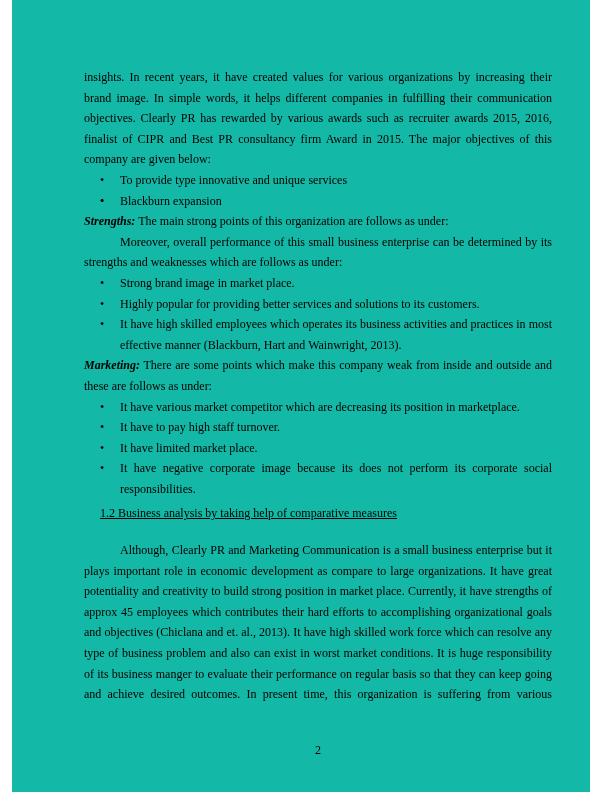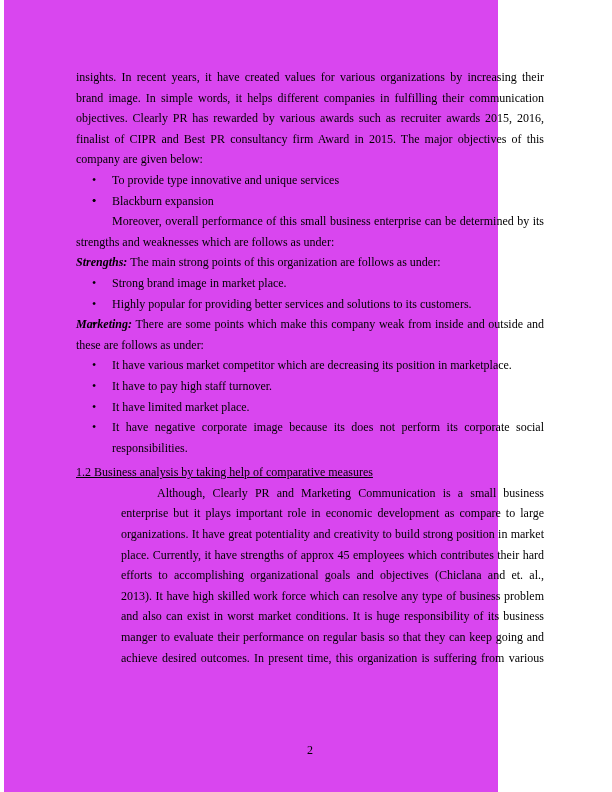--- a/index.html
+++ b/index.html
@@ -1,51 +1,51 @@
 <!DOCTYPE html>
 <html><head>
 <meta charset="utf-8">
 <style>
   html, body { margin: 0; padding: 0; background: #ffffff; }
   body { width: 612px; height: 792px; position: relative; overflow: hidden; }
   .page {
-    position: absolute; left: 4px; top: 0; width: 494px; height: 792px; background: #d946ef;
+    position: absolute; left: 12px; top: 0; width: 578px; height: 792px; background: #14b8a6;
     font-family: "Liberation Serif", "DejaVu Serif", serif; font-size: 12px; color: #000;
   }
   .content { position: absolute; left: 72px; top: 67px; width: 468px; }
   .p { margin: 0; line-height: 20.6px; text-align: justify; }
   .indent { text-indent: 36px; }
   ul { margin: 0; padding: 0; list-style: none; }
   li { position: relative; padding-left: 36px; line-height: 20.6px; text-align: justify; }
   li .bullet { position: absolute; left: 16px; top: 0; }
   .heading-lbl { font-weight: bold; font-style: italic; }
-  .section-heading { text-decoration: underline; margin: 0; line-height: 20.6px; margin-top: 4px; }
+  .section-heading { text-decoration: underline; margin: 16px; line-height: 20.6px; margin-top: 4px; }
   .page-number { position: absolute; left: 0; width: 612px; top: 743px; text-align: center; font-size: 12px; }
-  .justify-last { text-align-last: justify; margin-left: 45px; }
+  .justify-last { text-align-last: justify; }
 </style>
 </head>
 <body>
 
 <div class="page">
   <div class="content">
     <p class="p">insights. In recent years, it have created values for various organizations by increasing their brand image. In simple words, it helps different companies in fulfilling their communication objectives. Clearly PR has rewarded by various awards such as recruiter awards 2015, 2016, finalist of CIPR and Best PR consultancy firm Award in 2015. The major objectives of this company are given below:</p>
 
     <ul>
       <li><span class="bullet">•</span><span>To provide type innovative and unique services</span></li>
       <li><span class="bullet">•</span></li>
       <li><span class="bullet">•</span><span>Blackburn expansion</span></li>
     </ul>
 
+    <p class="p"><span class="heading-lbl">Strengths:</span><span> The main strong points of this organization are follows as under:</span></p>
+
     <p class="p indent">Moreover, overall performance of this small business enterprise can be determined by its strengths and weaknesses which are follows as under:</p>
-
-    <p class="p"><span class="heading-lbl">Strengths:</span><span> The main strong points of this organization are follows as under:</span></p>
     <ul>
       <li><span class="bullet">•</span><span>Strong brand image in market place.</span></li>
       <li><span class="bullet">•</span><span>Highly popular for providing better services and solutions to its customers.</span></li>
-      <li><span class="bullet">•</span></li>
+      <li><span class="bullet">•</span><span>It have high skilled employees which operates its business activities and practices in most effective manner (Blackburn,  Hart and Wainwright, 2013).</span></li>
     </ul>
 
     <p class="p"><span class="heading-lbl">Marketing:</span><span> There are some points which make this company weak from inside and outside and these are follows as under:</span></p>
     <ul>
       <li><span class="bullet">•</span><span>It have various market competitor which are decreasing its position in marketplace.</span></li>
       <li><span class="bullet">•</span><span>It have to pay high staff turnover.</span></li>
       <li><span class="bullet">•</span><span>It have limited market place.</span></li>
       <li><span class="bullet">•</span><span>It have negative corporate image because its does not perform its corporate social responsibilities.</span></li>
     </ul>
 

